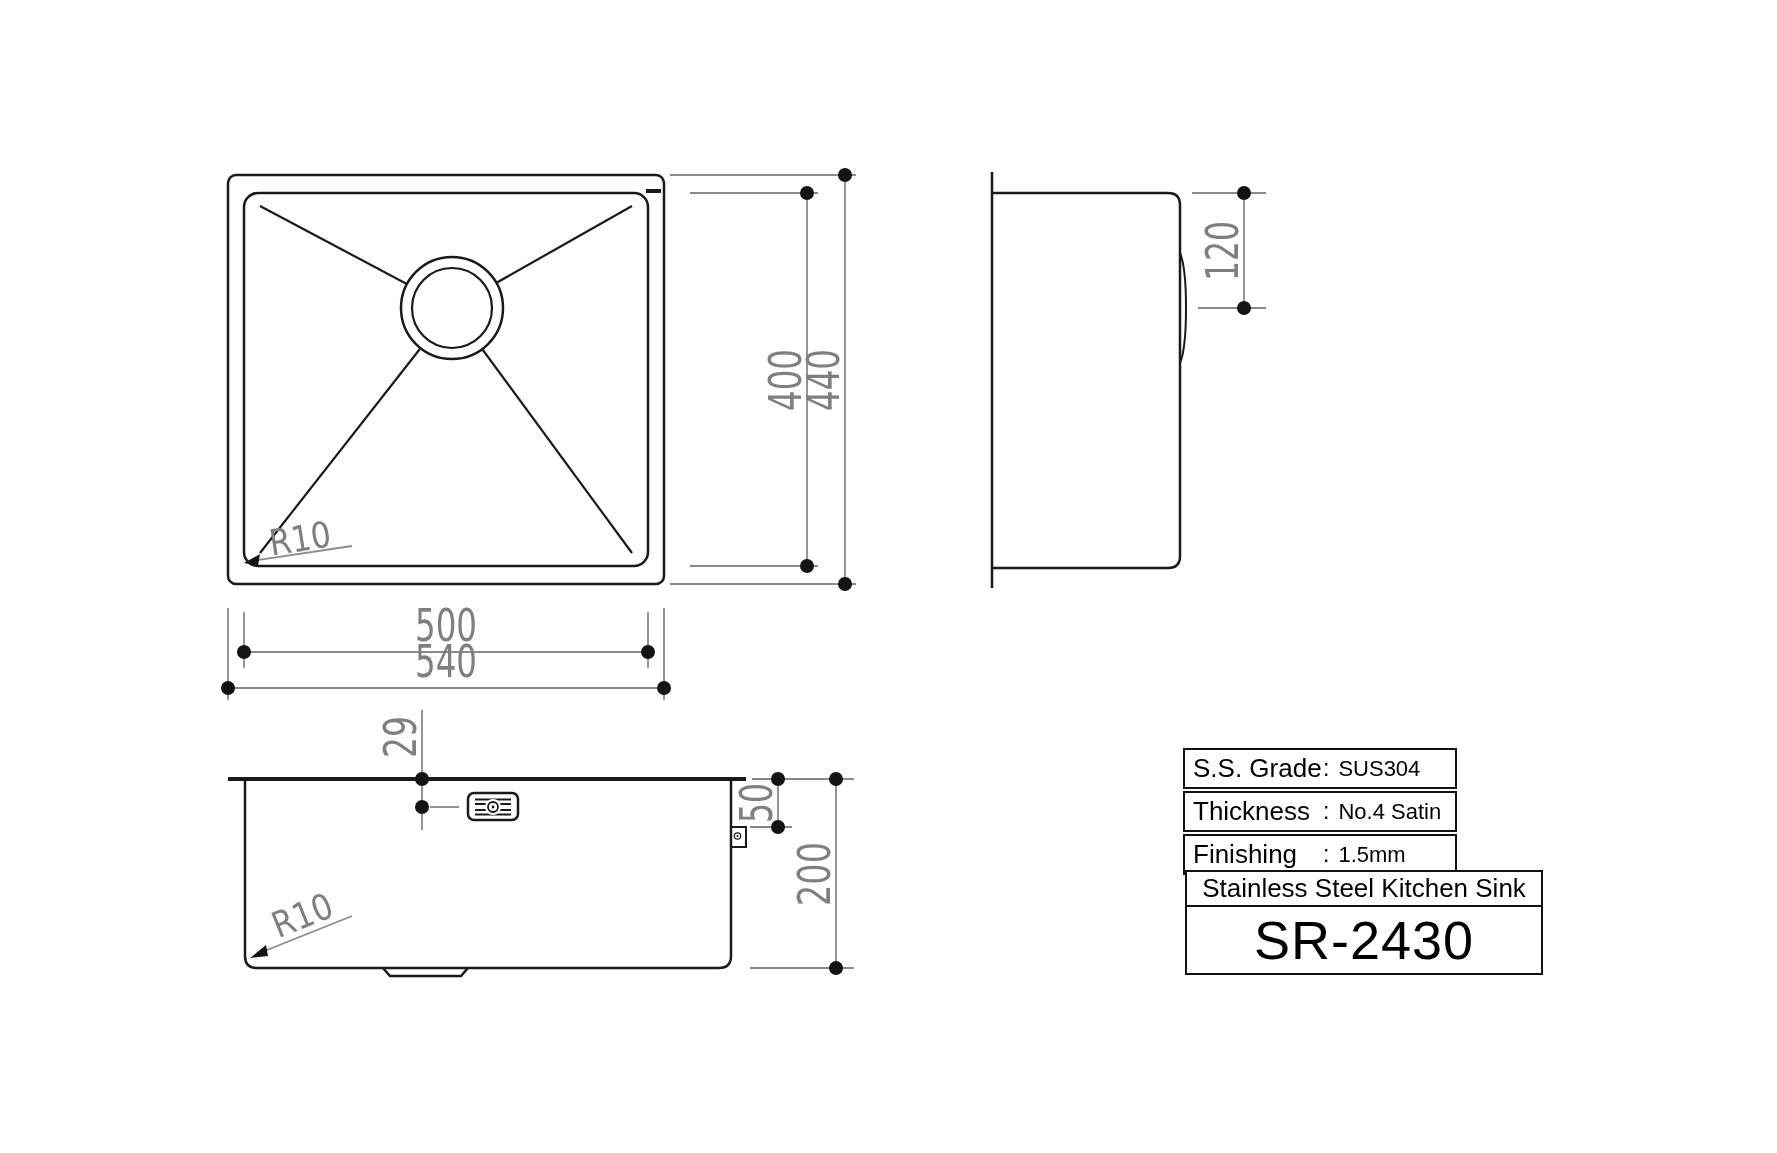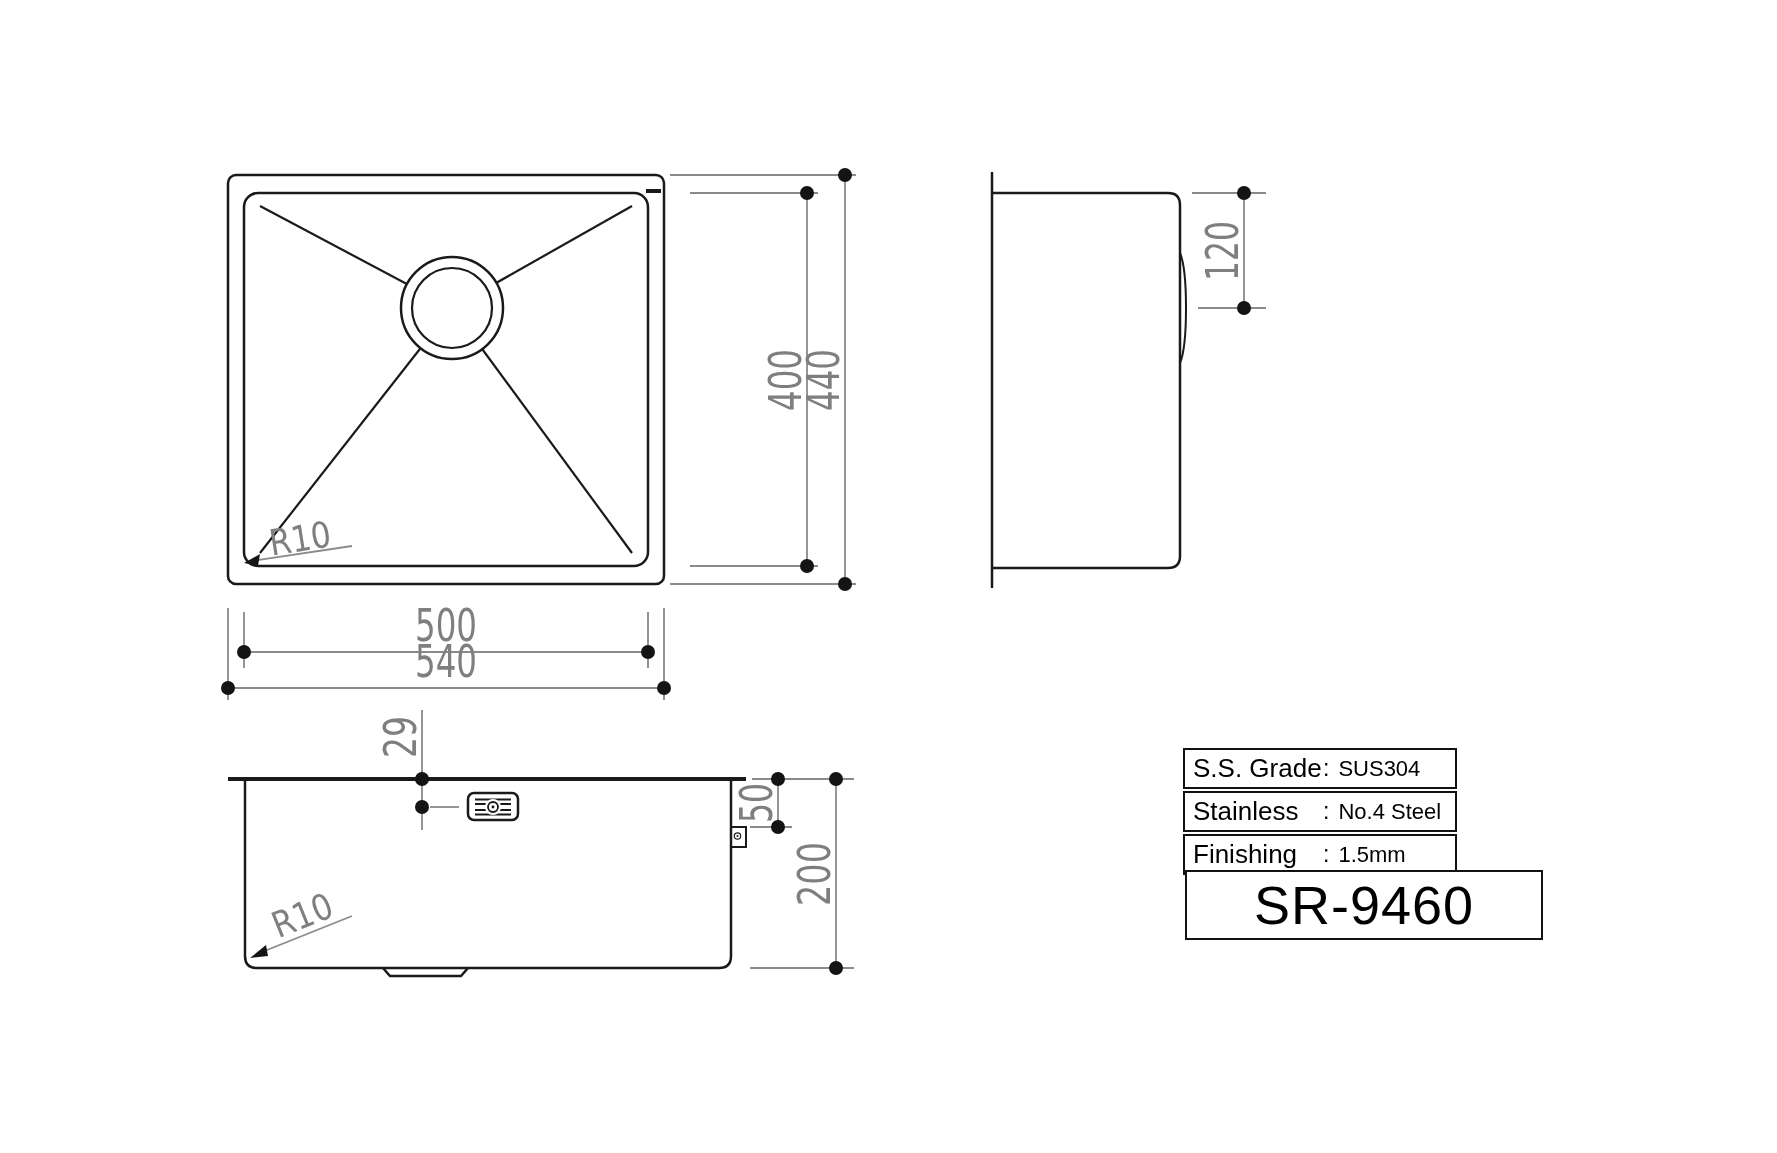--- a/index.html
+++ b/index.html
@@ -171,26 +171,27 @@
   </g>
 </svg>
 
 <div class="spec-table">
   <div class="spec-row">
     <span class="spec-lbl">S.S. Grade</span>
     <span class="spec-col">:</span>
     <span class="spec-val">SUS304</span>
   </div>
   <div class="spec-row">
-    <span class="spec-lbl">Stainless</span>
+    <span class="spec-lbl">Thickness</span>
     <span class="spec-col">:</span>
-    <span class="spec-val">No.4 Steel</span>
+    <span class="spec-val">No.4 Satin</span>
   </div>
   <div class="spec-row">
     <span class="spec-lbl">Finishing</span>
     <span class="spec-col">:</span>
     <span class="spec-val">1.5mm</span>
   </div>
 </div>
 
 <div class="title-block">
-  <div class="model-row">SR-9460</div>
+  <div class="title-row">Stainless Steel Kitchen Sink</div>
+  <div class="model-row">SR-2430</div>
 </div>
 
 </body></html>

